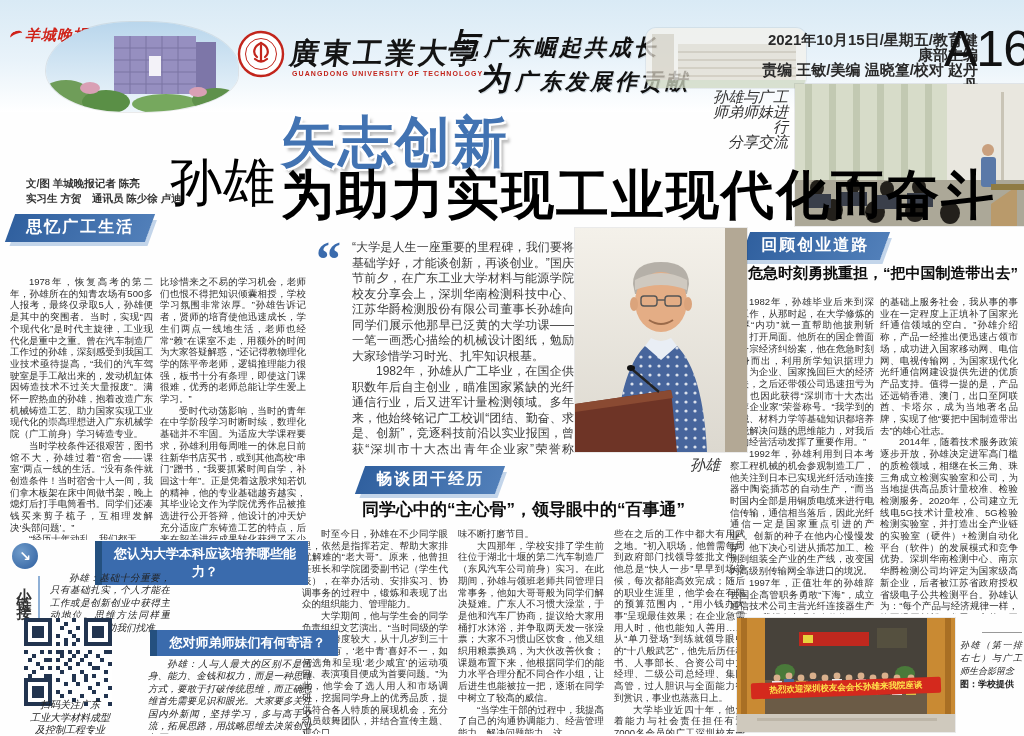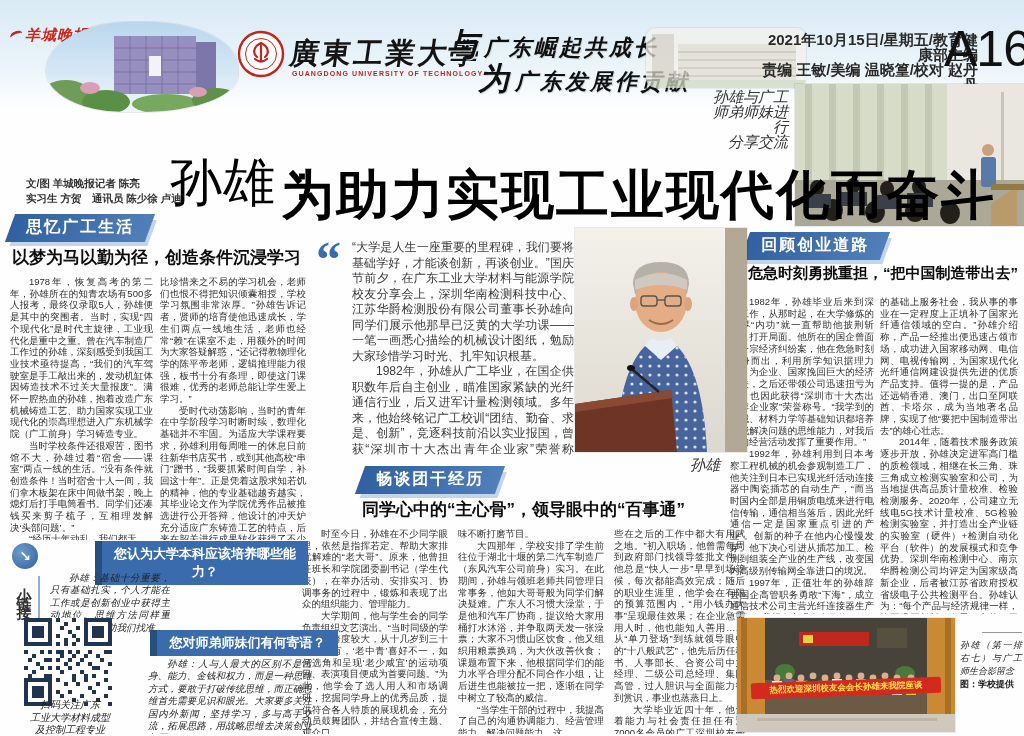--- a/index.html
+++ b/index.html
@@ -204,28 +204,28 @@
       <rect x="196" y="100" width="33" height="6" fill="#8f7b43"></rect>
     </svg>
   </div>
   <div class="abs" style="left:710px; top:90px; width:78px; text-align:right; line-height:15px;">
     <div class="photo-caption">孙雄与广工</div>
     <div class="photo-caption">师弟师妹进行</div>
     <div class="photo-caption">分享交流</div>
   </div>
 
   <div class="abs hl-prefix">孙雄：</div>
+  <div class="abs hl-1">矢志创新</div>
   <div class="abs hl-2">为助力实现工业现代化而奋斗</div>
   <div class="abs byline">
     <div>文/图 羊城晚报记者 陈亮</div>
     <div>实习生 方贺　通讯员 陈少徐 卢迪</div>
   </div>
 
   <div class="abs tag" style="left:10px; top:214px;"><span>思忆广工生活</span></div>
-  <div class="abs subtitle" style="left:12px; top:246px; font-size:17px;">以梦为马以勤为径，创造条件沉浸学习</div>
   <div class="abs body-col" style="left:10px; top:276px; width:143px; height:264px;">
     <p>1978年，恢复高考的第二年，孙雄所在的知青农场有500多人报考，最终仅录取5人，孙雄便是其中的突围者。当时，实现“四个现代化”是时代主旋律，工业现代化是重中之重。曾在汽车制造厂工作过的孙雄，深刻感受到我国工业技术亟待提高，“我们的汽车驾驶室是手工敲出来的，发动机缸体因铸造技术不过关大量报废”。满怀一腔热血的孙雄，抱着改造广东机械铸造工艺、助力国家实现工业现代化的崇高理想进入广东机械学院（广工前身）学习铸造专业。</p>
     <p>当时学校条件还很艰苦，图书馆不大，孙雄过着“宿舍——课室”两点一线的生活。“没有条件就创造条件！当时宿舍十人一间，我们拿木板架在床中间做书架，晚上熄灯后打手电筒看书。同学们还凑钱买来剪子梳子，互相理发解决‘头部问题’。”</p>
     <p>“经历十年动乱，我们都无</p>
   </div>
   <div class="abs body-col" style="left:160px; top:276px; width:146px; height:264px;">
     <p class="pn">比珍惜来之不易的学习机会，老师们也恨不得把知识倾囊相授，学校学习氛围非常浓厚。”孙雄告诉记者，贤师的培育使他迅速成长，学生们两点一线地生活，老师也经常“赖”在课室不走，用额外的时间为大家答疑解惑，“还记得教物理化学的陈平帝老师，逻辑推理能力很强，板书十分有条理，即使这门课很难，优秀的老师总能让学生爱上学习。”</p>
     <p>受时代动荡影响，当时的青年在中学阶段学习时断时续，数理化基础并不牢固。为适应大学课程要求，孙雄利用每周唯一的休息日前往新华书店买书，或到其他高校“串门”蹭书，“我要抓紧时间自学，补回这十年”。正是凭着这股求知若饥的精神，他的专业基础越夯越实，其毕业论文作为学院优秀作品被推选进行公开答辩，他设计的冲天炉充分适应广东铸造工艺的特点，后来在韶关进行成果转化获得了不少利润。</p>
   </div>
 

